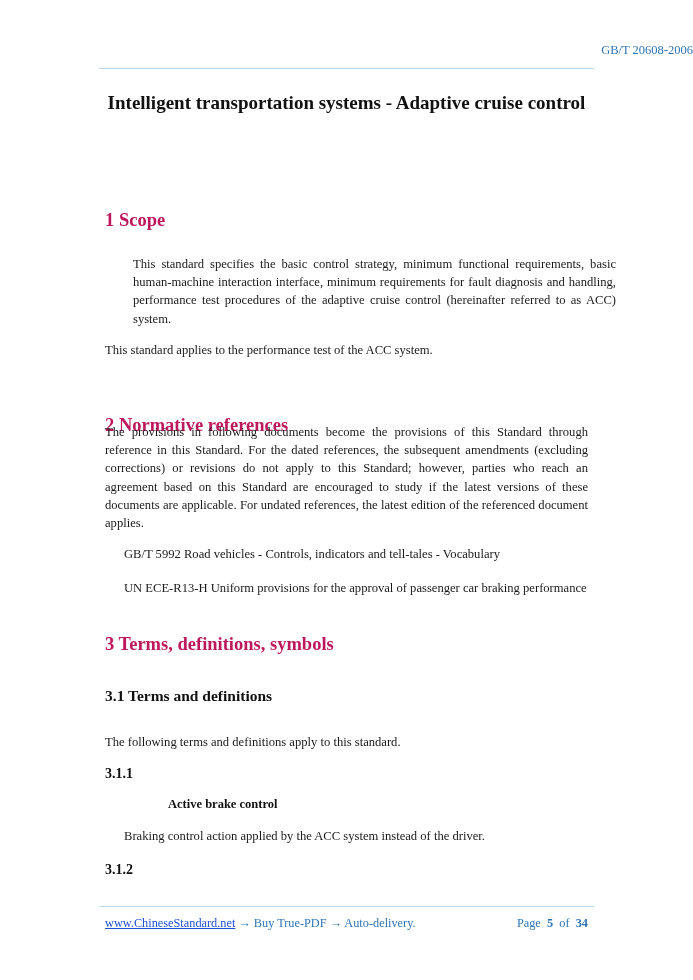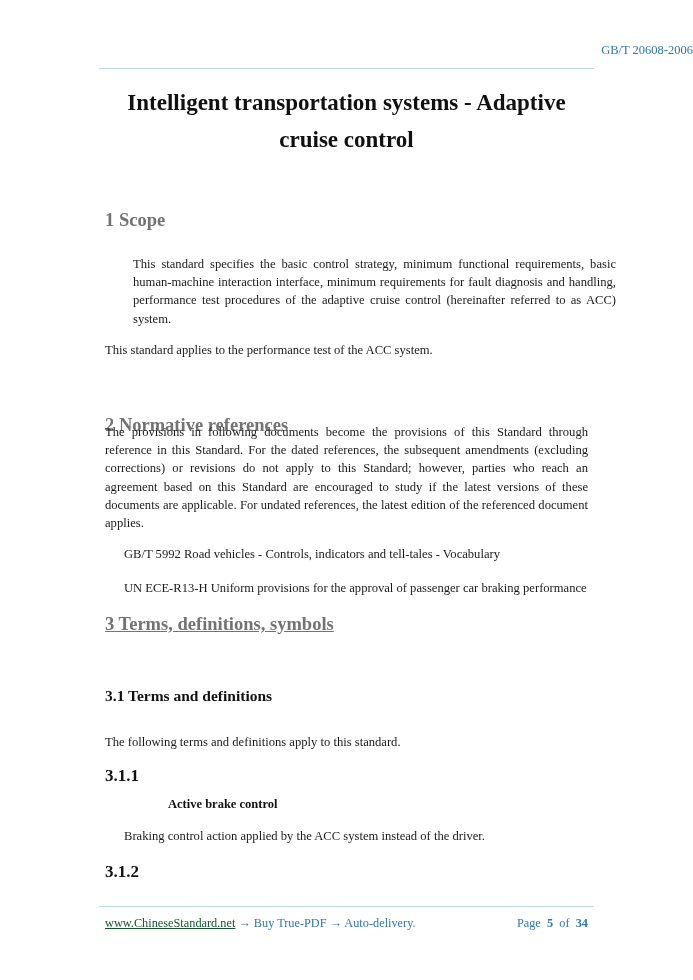--- a/index.html
+++ b/index.html
@@ -12,42 +12,42 @@
       font-size: 12.5px; color: #2e75b6;
     }
     .rule {
       position: absolute; left: 99px; width: 495px; height: 0;
       border-top: 1px solid #bcd8ee;
     }
     .rule.top { top: 68px; }
     .rule.bottom { top: 906px; }
     .title {
       position: absolute; left: 99px; width: 495px; text-align: center;
-      font-weight: bold; font-size: 23px; line-height: 37px; top: 84px;
+      font-weight: bold; font-size: 19px; line-height: 37px; top: 84px;
       color: #111;
     }
     .h1 {
-      position: absolute; left: 105px; font-weight: bold; font-size: 18.5px; color: #737373;
+      position: absolute; left: 105px; font-weight: bold; font-size: 18.5px; color: #be185d;
     }
     .h2 {
       position: absolute; left: 105px; font-weight: bold; font-size: 15.5px; color: #111;
     }
     .h3 {
-      position: absolute; left: 105px; font-weight: bold; font-size: 17px; color: #111;
+      position: absolute; left: 105px; font-weight: bold; font-size: 14px; color: #111;
     }
     .p {
       position: absolute; left: 105px; width: 483px; font-size: 12.6px; line-height: 18.2px;
       text-align: justify; color: #1a1a1a;
     }
     .p.indent { left: 124px; width: 464px; }
     .term { position: absolute; left: 124px; font-weight: bold; font-size: 12.5px; color: #111; margin-left: 44px; }
     .footer {
       position: absolute; top: 916px; left: 105px; width: 483px; font-size: 12.3px; color: #2e75b6;
     }
-    .footer a { color: #14532d; text-decoration: underline; text-align: center; }
+    .footer a { color: #1d4ed8; text-decoration: underline; text-align: center; }
     .footer .page { position: absolute; right: 0; top: 0; text-align: right; }
     .footer .page b { font-weight: bold; }
   </style>
 </head>
 <body>
 
 <div class="header-code">GB/T 20608-2006</div>
 <div class="rule top"></div>
 
 <div class="title">
@@ -56,21 +56,21 @@
 
 <div class="h1" style="top:210px;">1 Scope</div>
 <div class="p" style="top:255px;margin-left:28px;">This standard specifies the basic control strategy, minimum functional requirements, basic human-machine interaction interface, minimum requirements for fault diagnosis and handling, performance test procedures of the adaptive cruise control (hereinafter referred to as ACC) system.</div>
 <div class="p" style="top:341px;">This standard applies to the performance test of the ACC system.</div>
 
 <div class="h1" style="top:379px;margin-top:36px;">2 Normative references</div>
 <div class="p" style="top:423px;">The provisions in following documents become the provisions of this Standard through reference in this Standard. For the dated references, the subsequent amendments (excluding corrections) or revisions do not apply to this Standard; however, parties who reach an agreement based on this Standard are encouraged to study if the latest versions of these documents are applicable. For undated references, the latest edition of the referenced document applies.</div>
 <div class="p indent" style="top:545px;">GB/T 5992 Road vehicles - Controls, indicators and tell-tales - Vocabulary</div>
 <div class="p indent" style="top:579px;">UN ECE-R13-H Uniform provisions for the approval of passenger car braking performance</div>
 
-<div class="h1" style="top:614px;text-decoration:underline;">3 Terms, definitions, symbols</div>
+<div class="h1" style="top:634px;">3 Terms, definitions, symbols</div>
 <div class="h2" style="top:687px;">3.1 Terms and definitions</div>
 <div class="p" style="top:733px;">The following terms and definitions apply to this standard.</div>
 
 <div class="h3" style="top:766px;">3.1.1</div>
 <div class="term" style="top:797px;">Active brake control</div>
 <div class="p indent" style="top:827px;">Braking control action applied by the ACC system instead of the driver.</div>
 <div class="h3" style="top:862px;">3.1.2</div>
 
 <div class="rule bottom"></div>
 <div class="footer">

